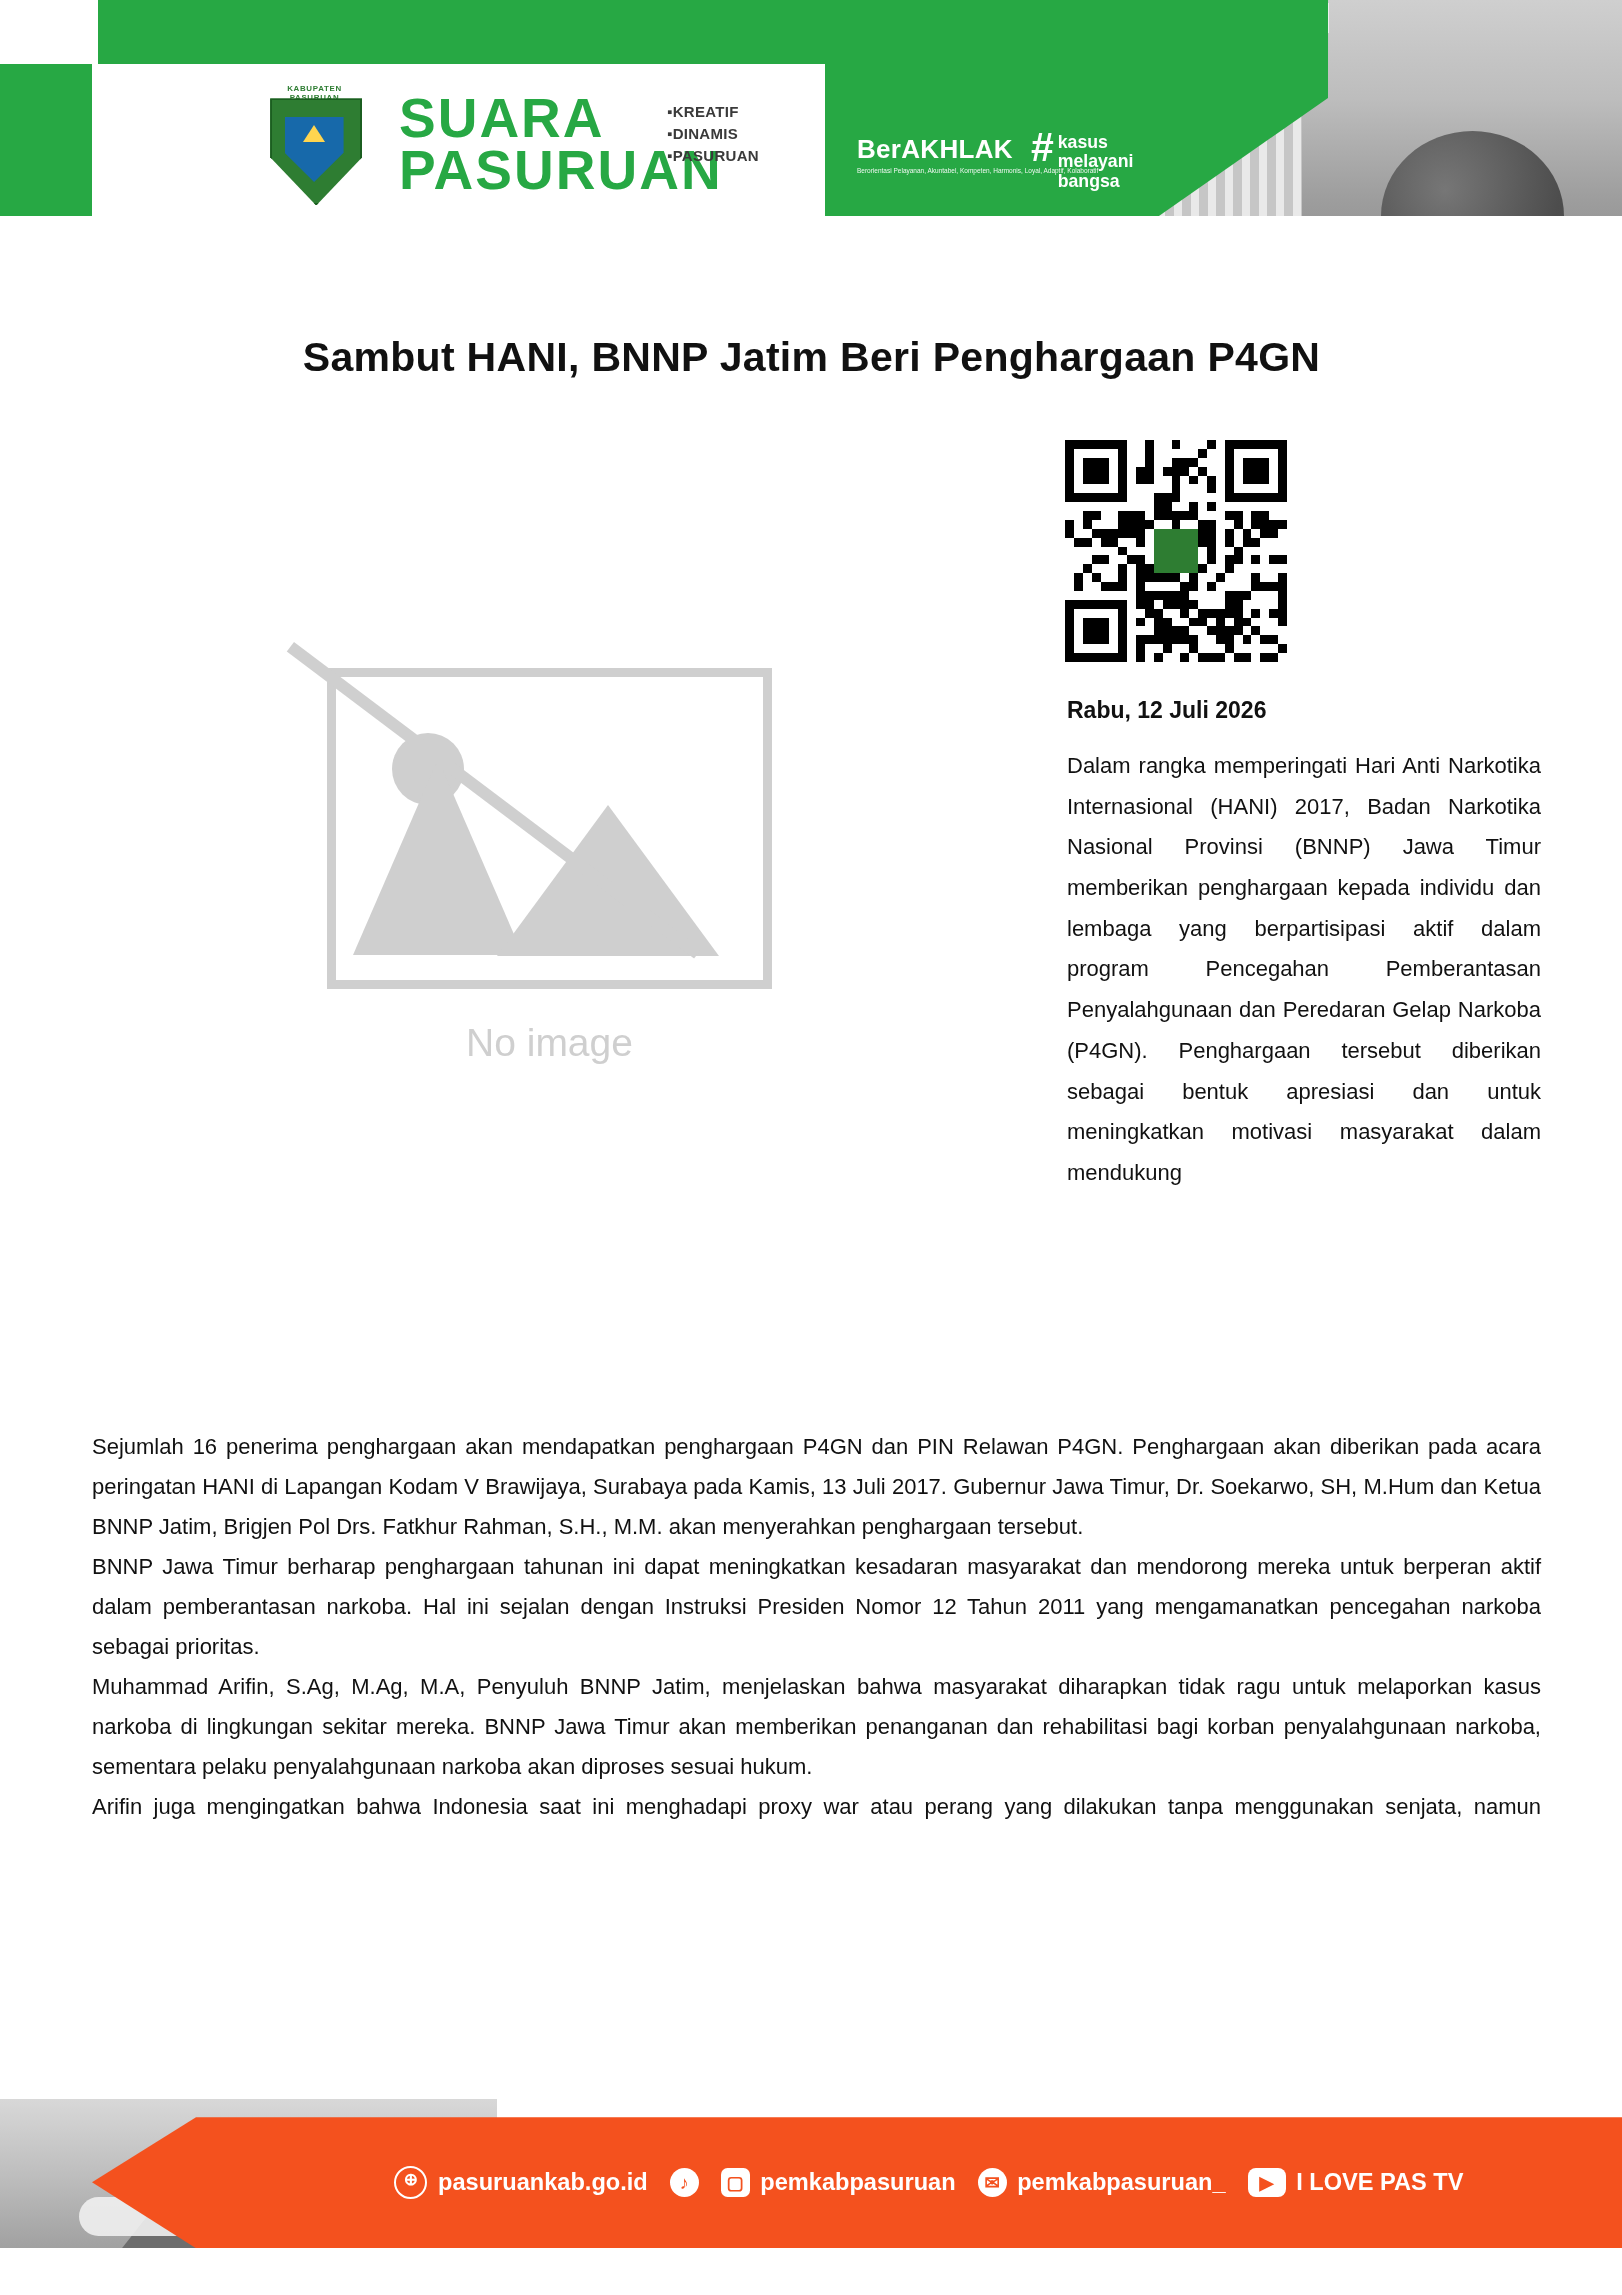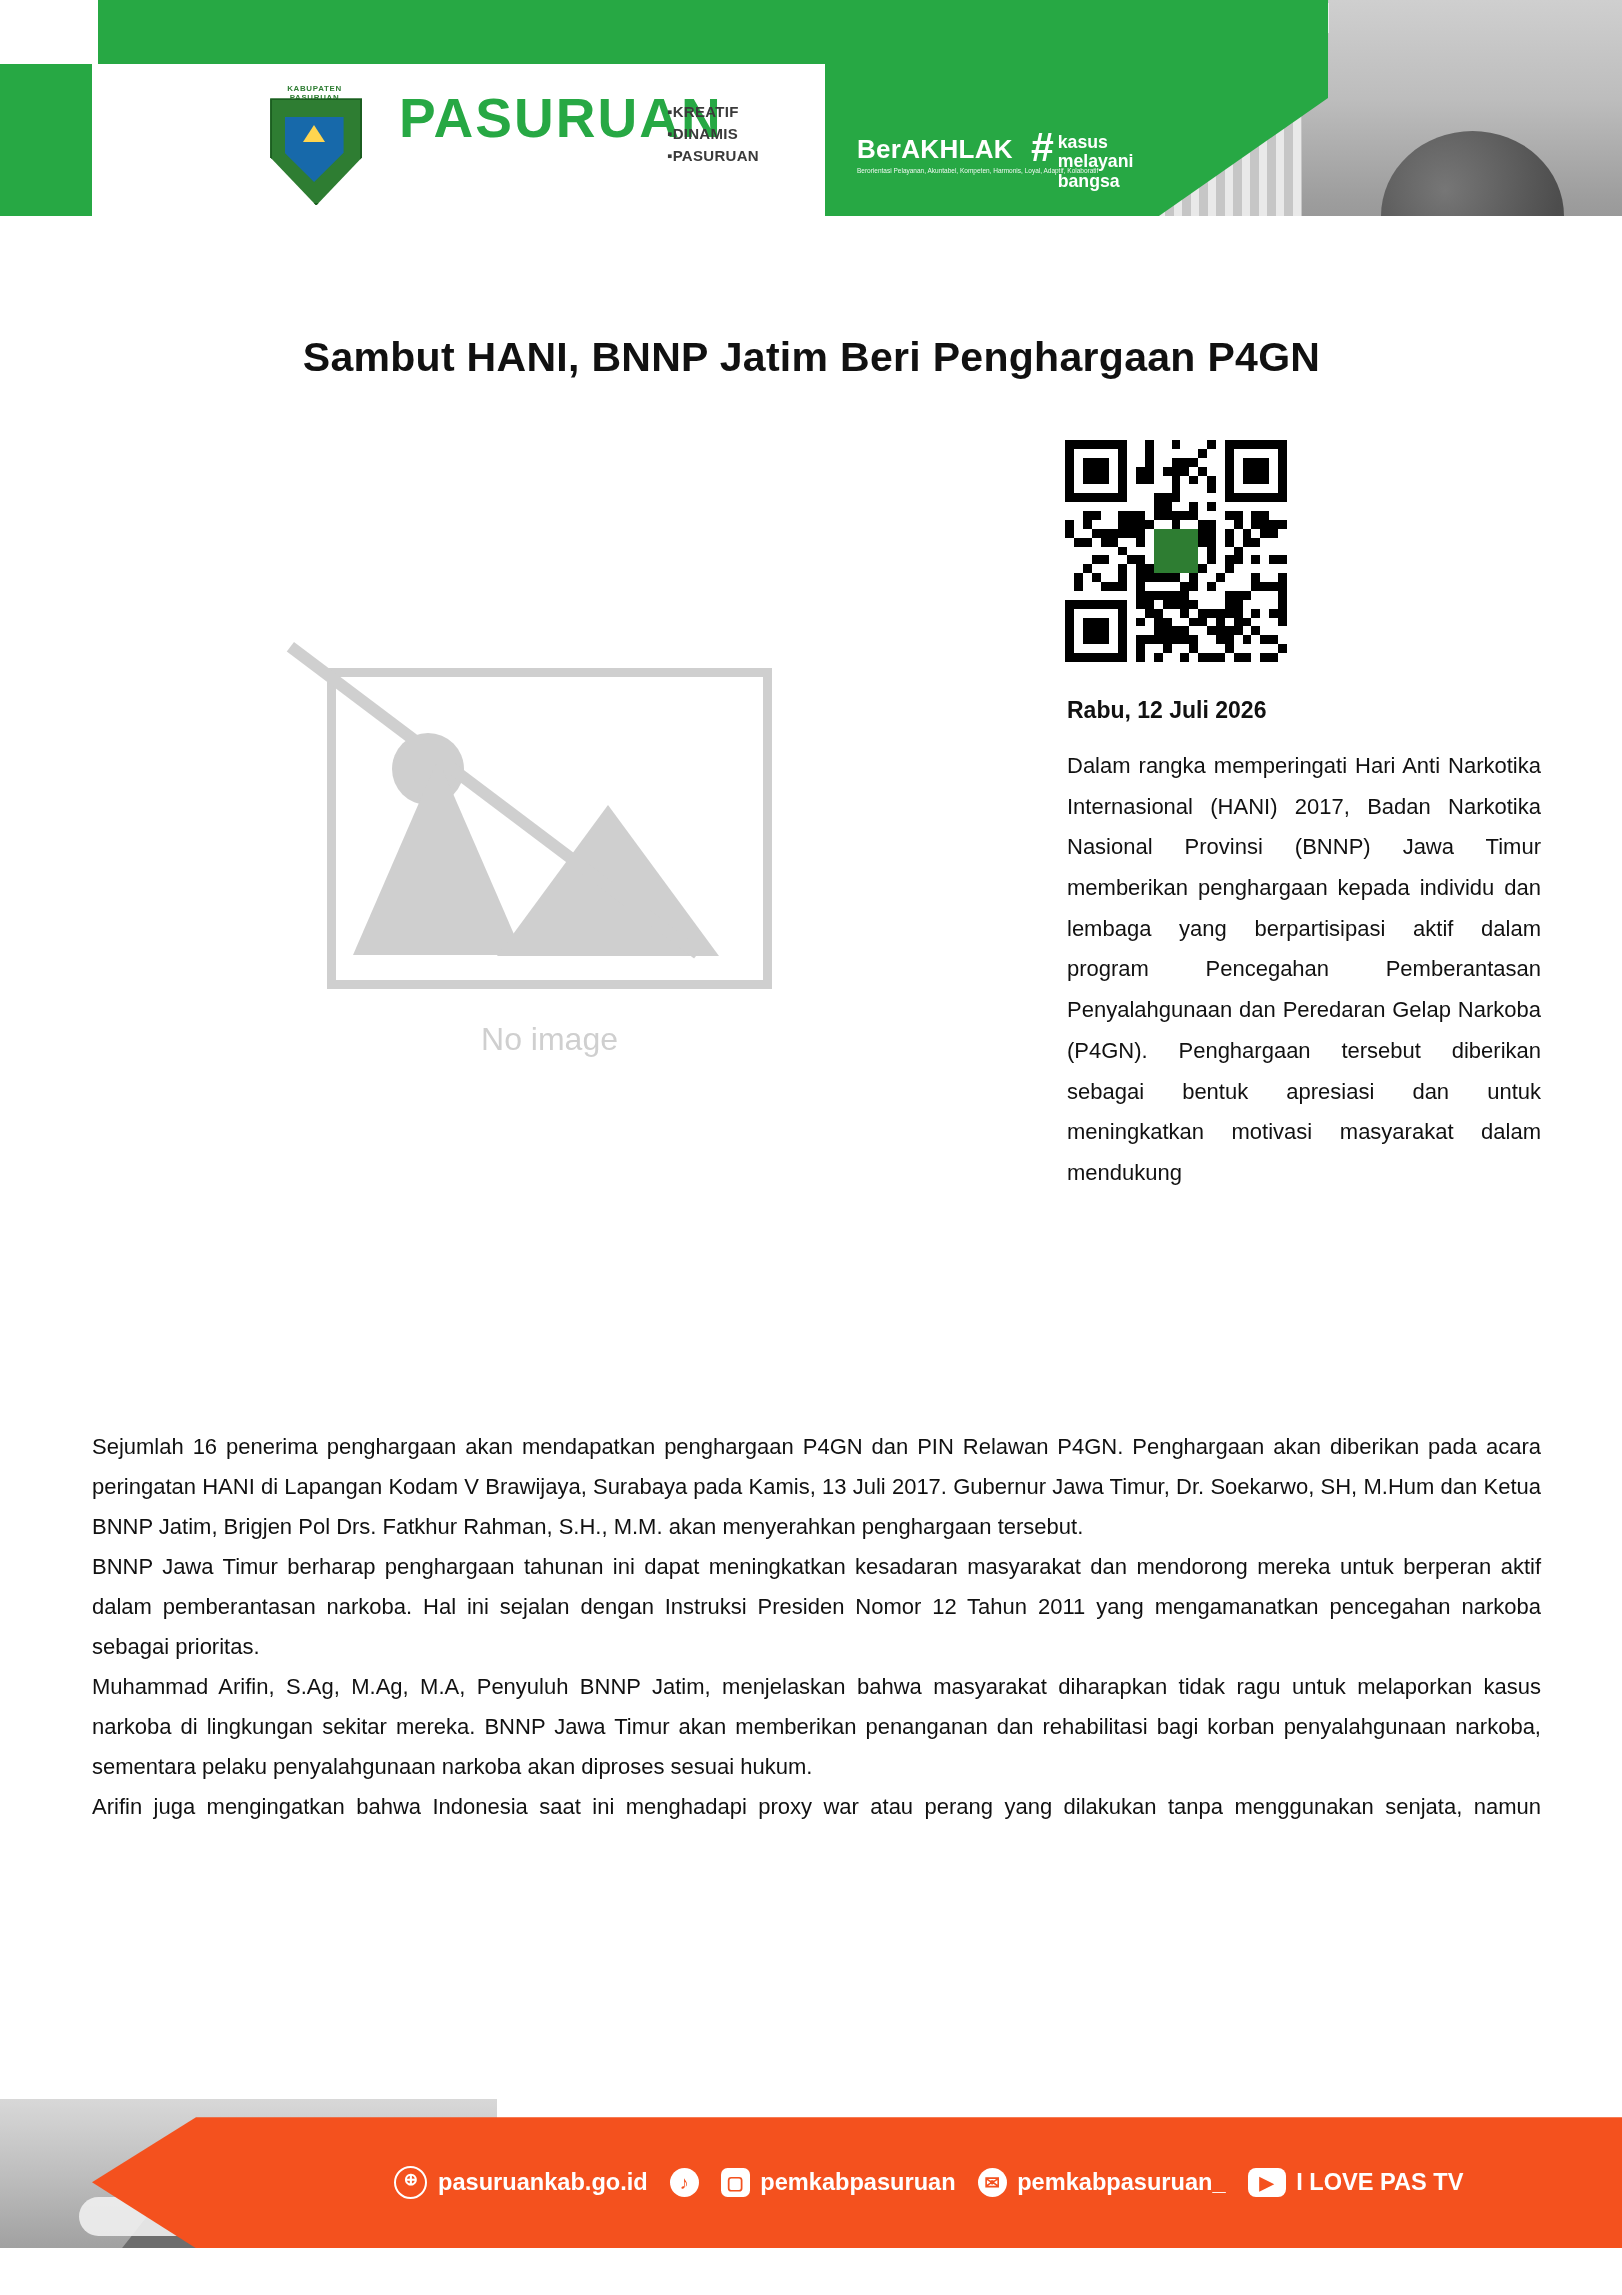--- a/index.html
+++ b/index.html
@@ -273,21 +273,21 @@
     width: 510px; height: 11.8px;
     background: #cfcfcf;
     transform: rotate(37deg);
     transform-origin: left top;
   }
   .img-ph .noimg {
     position: absolute;
     left: 0; top: 458px;
     width: 589px;
     text-align: center;
-    font-size: 32px;
+    font-size: 39px;
     color: #cfcfcf;
   }
 
   
   .date {
     position: absolute;
     left: 1067px; top: 697px;
     width: 474px;
     font-size: 23px;
     font-weight: bold;
@@ -413,20 +413,21 @@
   <div class="header-white-left"></div>
 
   <div class="crest">
     <div class="capt">KABUPATEN PASURUAN</div>
     <div class="shield"></div>
     <div class="inner"></div>
     <div class="star"></div>
   </div>
 
   <div class="brand">
+    <div class="l1">SUARA</div>
     <div class="l2">PASURUAN</div>
   </div>
 
   <div class="tagline">
     <div>KREATIF</div>
     <div>DINAMIS</div>
     <div>PASURUAN</div>
   </div>
 
   <div class="berakhlak">

